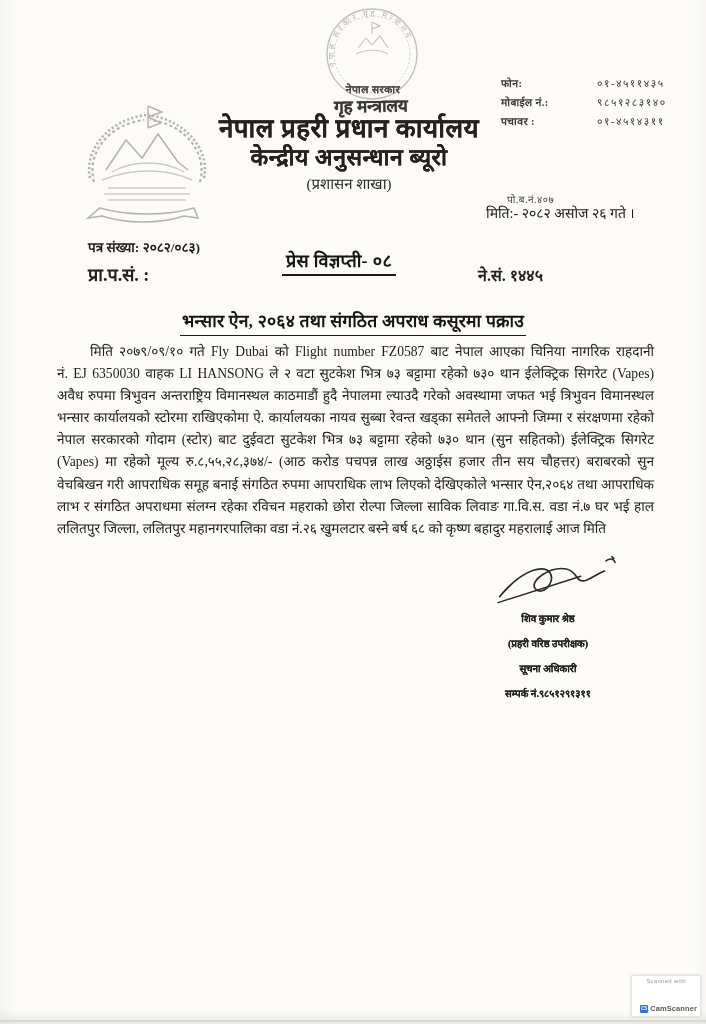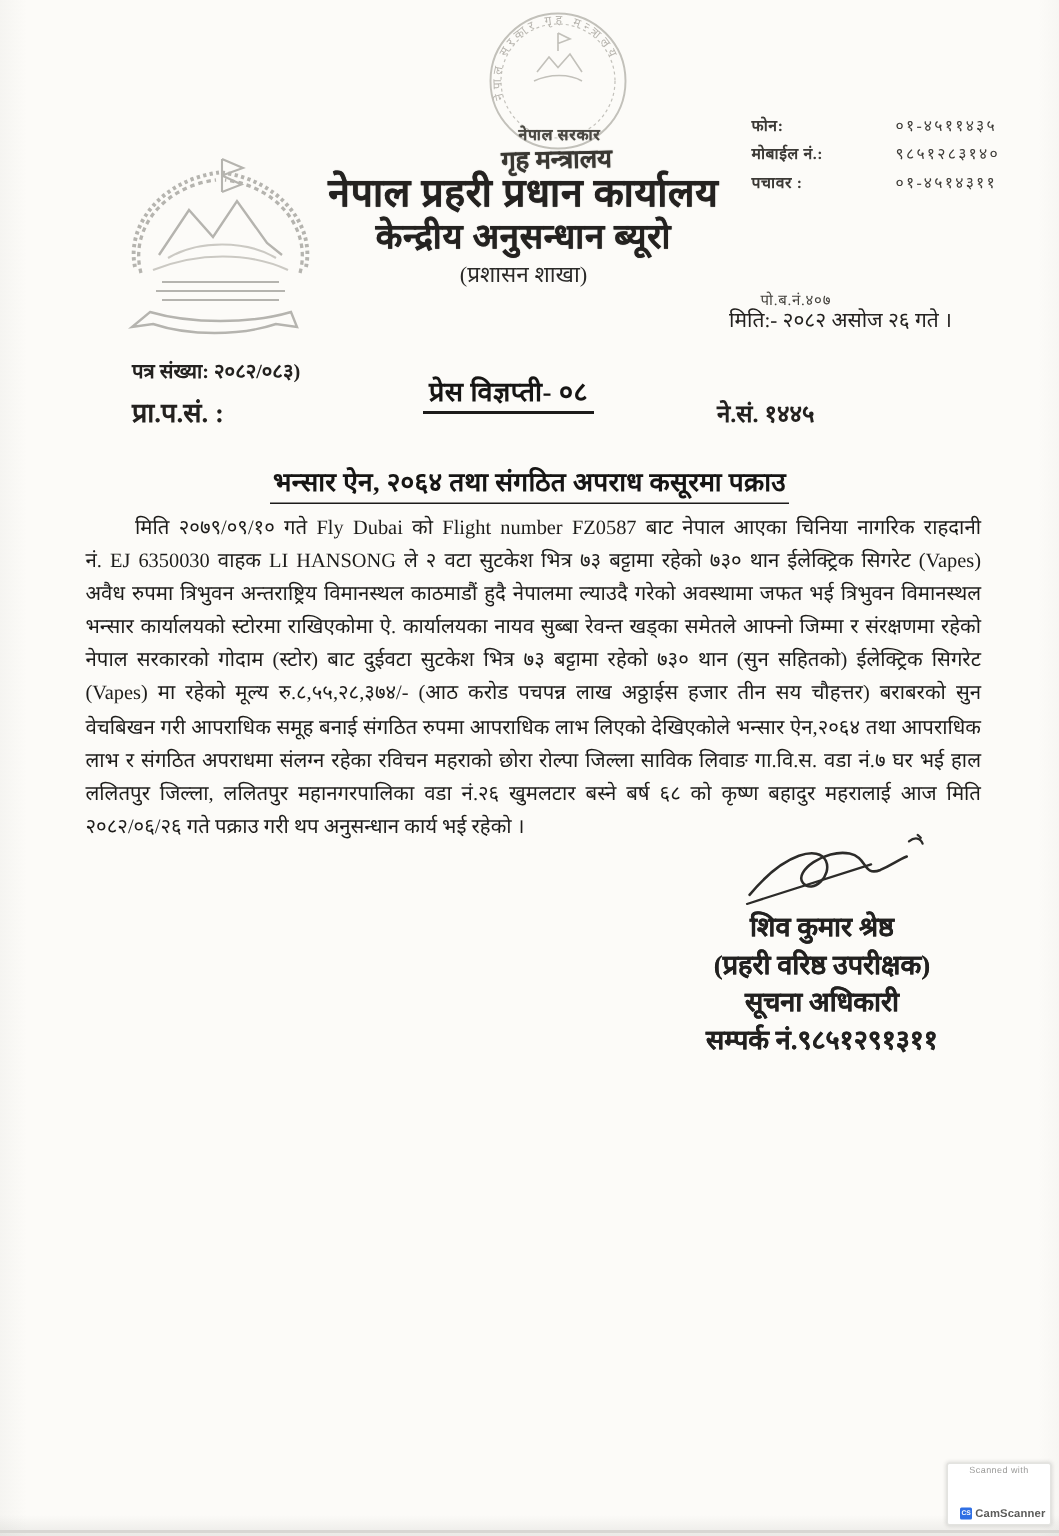--- a/index.html
+++ b/index.html
@@ -67,21 +67,21 @@
   .body-line{
     line-height:22.1px;white-space:normal;
     text-align:justify;text-align-last:justify;
   }
   .body-line:first-child{text-indent:33px;}
   .body-line:last-child{text-align-last:left;}
 
   
   .sig-wrap{position:absolute;left:428px;top:556px;width:240px;text-align:center;}
   .sig-mark{width:130px;height:52px;margin:0 auto -2px auto;display:block;transform:rotate(-3deg) translateX(12px);}
-  .sig-lines{font-size:18px;line-height:25px;color:#222120;font-weight:bold;text-shadow:0 0 .4px #44423f;}
+  .sig-lines{font-size:10px;line-height:25px;color:#222120;font-weight:bold;text-shadow:0 0 .4px #44423f;}
 
   
   .cs-badge{
     position:absolute;right:5px;bottom:7px;width:62px;padding:2px 3px 3px 3px;
     background:#ffffff;border:1px solid #e3e3e0;border-radius:2px;
     box-shadow:0 0 3px rgba(0,0,0,.14);text-align:center;
     font-family:"Liberation Sans","DejaVu Sans",sans-serif;
   }
   .cs-top{font-size:6px;color:#9a9a98;letter-spacing:.3px;line-height:7px;}
   .cs-bottom{display:flex;align-items:center;justify-content:flex-end;gap:2px;margin-top:19px;}
@@ -159,21 +159,20 @@
   <div class="body-par">
       <div class="body-line">मिति २०७९/०९/१० गते Fly Dubai को Flight number FZ0587 बाट नेपाल आएका चिनिया नागरिक राहदानी</div>
       <div class="body-line">नं. EJ 6350030 वाहक LI  HANSONG ले २ वटा सुटकेश भित्र ७३ बट्टामा रहेको ७३० थान ईलेक्ट्रिक सिगरेट (Vapes)</div>
       <div class="body-line">अवैध रुपमा त्रिभुवन अन्तराष्ट्रिय विमानस्थल काठमाडौं हुदै नेपालमा ल्याउदै गरेको अवस्थामा जफत भई त्रिभुवन विमानस्थल</div>
       <div class="body-line">भन्सार कार्यालयको स्टोरमा राखिएकोमा ऐ. कार्यालयका नायव सुब्बा रेवन्त खड्का समेतले आफ्नो जिम्मा र संरक्षणमा रहेको</div>
       <div class="body-line">नेपाल सरकारको गोदाम (स्टोर) बाट दुईवटा सुटकेश भित्र ७३ बट्टामा रहेको ७३० थान (सुन सहितको) ईलेक्ट्रिक सिगरेट</div>
       <div class="body-line">(Vapes) मा रहेको मूल्य रु.८,५५,२८,३७४/- (आठ करोड पचपन्न लाख अठ्ठाईस हजार तीन सय चौहत्तर) बराबरको सुन</div>
       <div class="body-line">वेचबिखन गरी आपराधिक समूह बनाई संगठित रुपमा आपराधिक लाभ लिएको देखिएकोले भन्सार ऐन,२०६४ तथा आपराधिक</div>
       <div class="body-line">लाभ र संगठित अपराधमा संलग्न रहेका रविचन महराको छोरा रोल्पा जिल्ला साविक लिवाङ गा.वि.स. वडा नं.७ घर भई हाल</div>
       <div class="body-line">ललितपुर जिल्ला, ललितपुर महानगरपालिका वडा नं.२६ खुमलटार बस्ने बर्ष ६८ को कृष्ण बहादुर महरालाई आज मिति</div>
-      <div class="body-line">२०८२/०६/२६ गते पक्राउ गरी थप अनुसन्धान कार्य भई रहेको ।</div>
     </div>
 
   <div class="sig-wrap">
     <svg class="sig-mark" viewBox="0 0 130 52">
       <path d="M4 38 C 30 10, 52 8, 56 18 C 60 28, 46 40, 40 32 C 34 24, 56 10, 72 14 C 84 17, 80 30, 92 26 C 100 23, 104 20, 110 18" fill="none" stroke="#2c2b29" stroke-width="1.7" stroke-linecap="round"></path>
       <path d="M2 44 L 86 22" fill="none" stroke="#2c2b29" stroke-width="1.5" stroke-linecap="round"></path>
       <path d="M112 8 c 4 -3, 8 -2, 9 2 M118 4 l2 2" fill="none" stroke="#2c2b29" stroke-width="1.5" stroke-linecap="round"></path>
     </svg>
     <div class="sig-lines">
       <div>शिव कुमार श्रेष्ठ</div>

